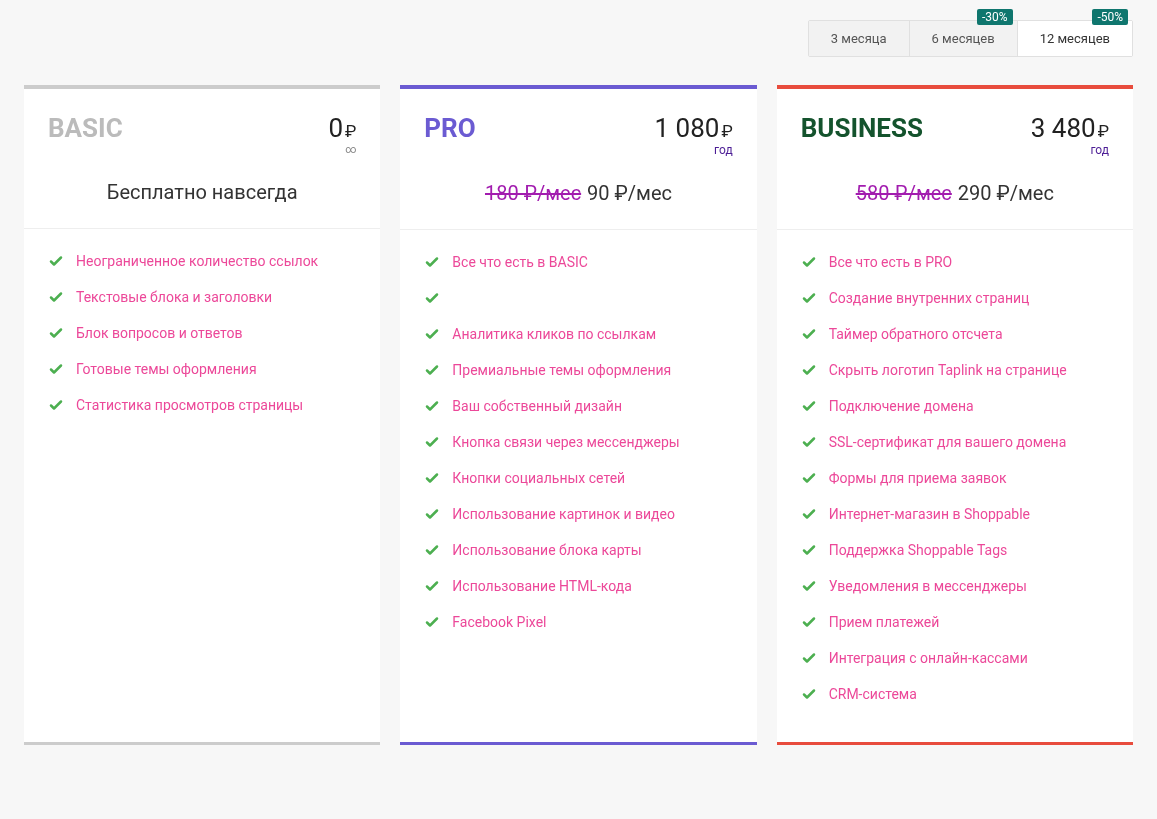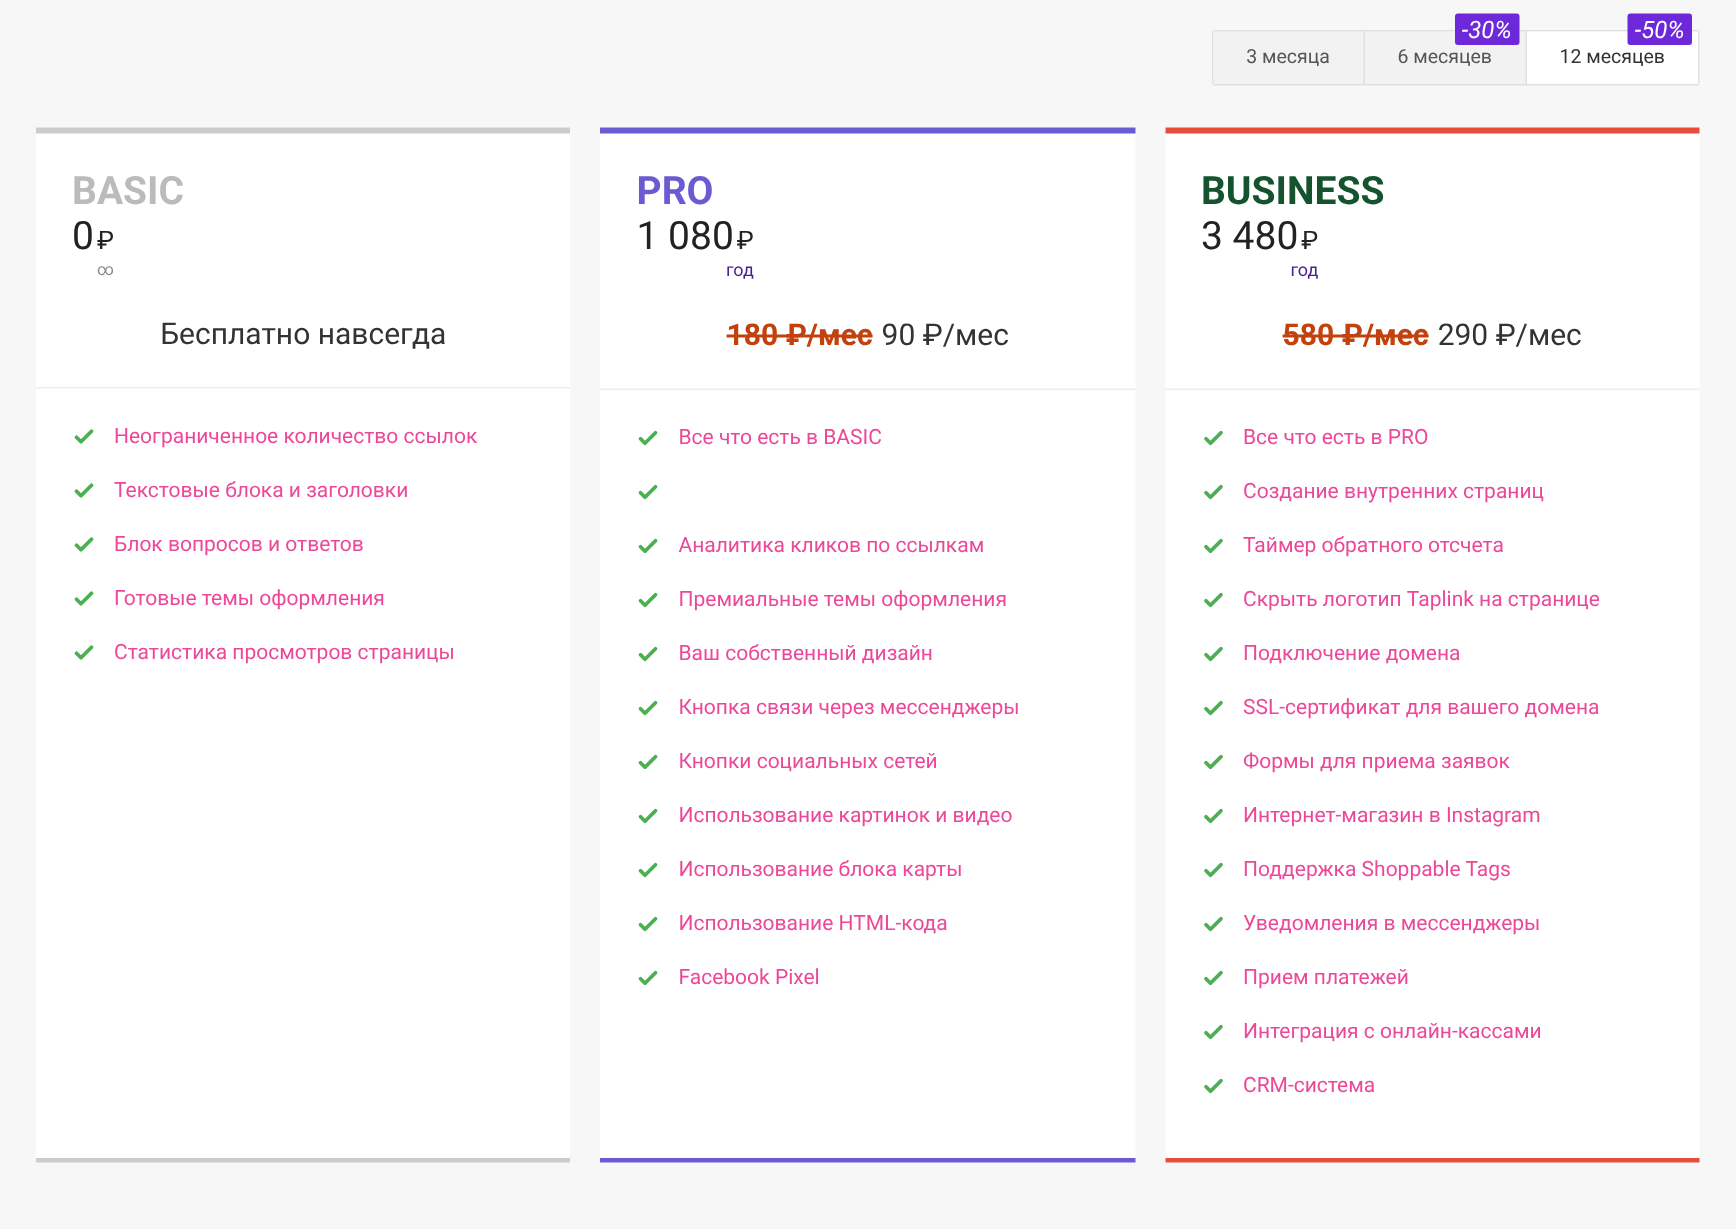--- a/index.html
+++ b/index.html
@@ -31,47 +31,45 @@
 }
 .period-tab:last-child { border-right: none; }
 .period-tab.active {
   background: #fff;
   color: #333;
 }
 .period-badge {
   position: absolute;
   top: -12px;
   right: 4px;
-  background: #6d28d9;
+  background: #0f766e;
   color: #fff;
-  font-size: 16px;
+  font-size: 12px;
   padding: 1px 5px;
   border-radius: 2px;
-  font-style: italic;
 }
 .plans {
   display: flex;
   gap: 20px;
 }
 .plan {
   flex: 1;
   background: #fff;
   display: flex;
   flex-direction: column;
 }
 .plan-topbar { height: 4px; }
 .plan-basic .plan-topbar { background: #ccc; }
 .plan-pro .plan-topbar { background: #6b5bd2; }
 .plan-business .plan-topbar { background: #e84c3d; }
 .plan-header {
   padding: 24px 24px 12px 24px;
   display: flex;
   justify-content: space-between;
   align-items: flex-start;
-  flex-direction: column;
 }
 .plan-name {
   font-size: 26px;
   font-weight: 700;
 }
 .plan-basic .plan-name { color: #bbb; }
 .plan-pro .plan-name { color: #6b5bd2; }
 .plan-business .plan-name { color: #14532d; }
 .plan-price-block { text-align: right; }
 .plan-price {
@@ -84,24 +82,23 @@
   font-size: 12px;
   color: #4c1d95;
 }
 .plan-subhead {
   text-align: center;
   padding: 12px 0 24px 0;
   font-size: 20px;
   color: #333;
 }
 .plan-subhead .strike {
-  color: #c2410c;
+  color: #a21caf;
   text-decoration: line-through;
   margin-right: 6px;
-  font-weight: bold;
 }
 .plan-features {
   padding: 14px 24px 30px 24px;
   border-top: 1px solid #eee;
 }
 .feature {
   display: flex;
   align-items: center;
   padding: 10px 0;
   font-size: 14px;
@@ -306,21 +303,21 @@
         <div class="feature">
           <span class="check-icon"><svg viewBox="0 0 16 16">
               <path d="M3 8.5l3 3 7-7"></path>
             </svg></span>
           <span>Формы для приема заявок</span>
         </div>
         <div class="feature">
           <span class="check-icon"><svg viewBox="0 0 16 16">
               <path d="M3 8.5l3 3 7-7"></path>
             </svg></span>
-          <span>Интернет-магазин в Instagram</span>
+          <span>Интернет-магазин в Shoppable</span>
         </div>
         <div class="feature">
           <span class="check-icon"><svg viewBox="0 0 16 16">
               <path d="M3 8.5l3 3 7-7"></path>
             </svg></span>
           <span>Поддержка Shoppable Tags</span>
         </div>
         <div class="feature">
           <span class="check-icon"><svg viewBox="0 0 16 16">
               <path d="M3 8.5l3 3 7-7"></path>

